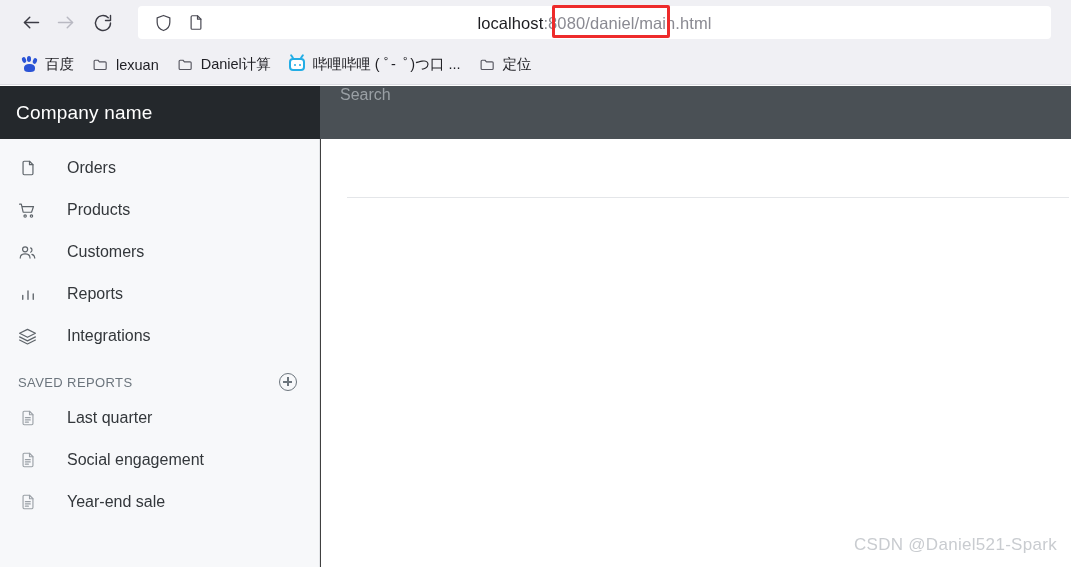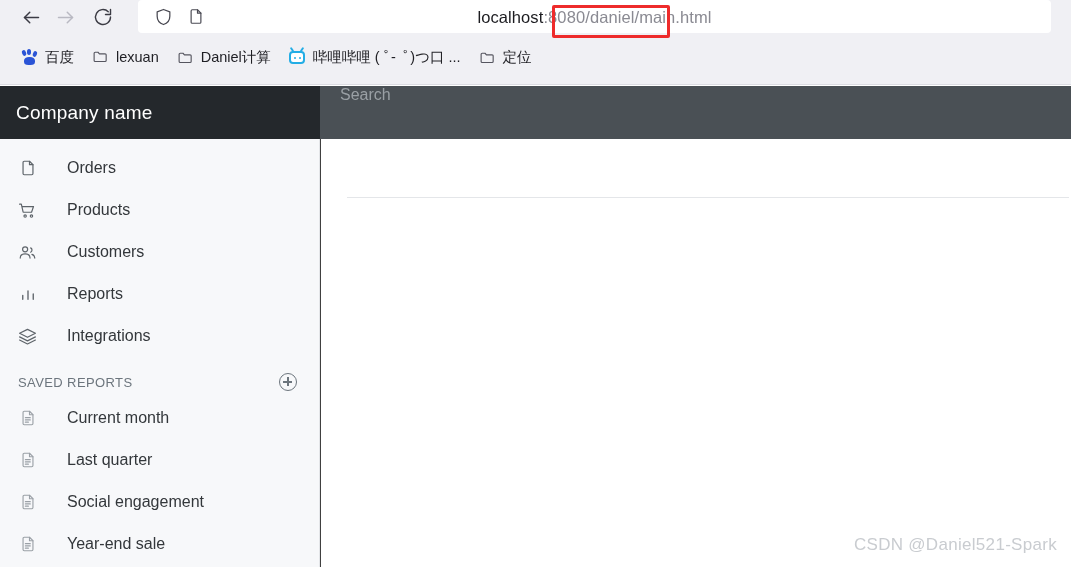--- a/index.html
+++ b/index.html
@@ -20,20 +20,21 @@
   }
 
   
   .browser-toolbar {
     position: absolute;
     top: 0; left: 0;
     width: 1071px;
     height: 45px;
     background: #f0f0f4;
     display: flex;
+    align-items: center;
     padding: 0 14px;
   }
 
   .nav-btn {
     width: 34px; height: 34px;
     display: flex;
     align-items: center;
     justify-content: center;
     border-radius: 4px;
     flex: none;
@@ -89,21 +90,21 @@
   }
 
   
   .bookmarks-bar {
     position: absolute;
     top: 45px; left: 0;
     width: 1071px;
     height: 40px;
     background: #f0f0f4;
     display: flex;
-    align-items: flex-start;
+    align-items: center;
     padding-left: 14px;
     border-bottom: 1px solid #dcdce2;
   }
 
   .bookmark {
     display: flex;
     align-items: center;
     gap: 7px;
     padding: 3px 7px;
     border-radius: 4px;
@@ -435,69 +436,57 @@
           </svg>
         </span>
         <span>Integrations</span>
       </div>
 
       <div class="section-head">
         <span>SAVED REPORTS</span>
         <span class="plus-btn"></span>
       </div>
 
+
       <div class="nav-item">
         <span class="ico">
           <svg width="18" height="18" viewBox="0 0 24 24" fill="none" stroke="#9aa0a6" stroke-width="1.5" stroke-linecap="round" stroke-linejoin="round">
             <path d="M14 3 H7 a1.6 1.6 0 0 0 -1.6 1.6 v14.8 A1.6 1.6 0 0 0 7 21 h10 a1.6 1.6 0 0 0 1.6-1.6 V7.6 Z"></path>
             <polyline points="14,3 14,7.6 18.6,7.6"></polyline>
             <line x1="8.5" y1="11.5" x2="15" y2="11.5"></line>
             <line x1="8.5" y1="14.5" x2="15" y2="14.5"></line>
             <line x1="8.5" y1="17.5" x2="12.5" y2="17.5"></line>
           </svg>
         </span>
-        <span>Current month</span>
+        <span>Last quarter</span>
       </div>
 
       <div class="nav-item">
         <span class="ico">
           <svg width="18" height="18" viewBox="0 0 24 24" fill="none" stroke="#9aa0a6" stroke-width="1.5" stroke-linecap="round" stroke-linejoin="round">
             <path d="M14 3 H7 a1.6 1.6 0 0 0 -1.6 1.6 v14.8 A1.6 1.6 0 0 0 7 21 h10 a1.6 1.6 0 0 0 1.6-1.6 V7.6 Z"></path>
             <polyline points="14,3 14,7.6 18.6,7.6"></polyline>
             <line x1="8.5" y1="11.5" x2="15" y2="11.5"></line>
             <line x1="8.5" y1="14.5" x2="15" y2="14.5"></line>
             <line x1="8.5" y1="17.5" x2="12.5" y2="17.5"></line>
           </svg>
         </span>
-        <span>Last quarter</span>
+        <span>Social engagement</span>
       </div>
 
       <div class="nav-item">
         <span class="ico">
           <svg width="18" height="18" viewBox="0 0 24 24" fill="none" stroke="#9aa0a6" stroke-width="1.5" stroke-linecap="round" stroke-linejoin="round">
             <path d="M14 3 H7 a1.6 1.6 0 0 0 -1.6 1.6 v14.8 A1.6 1.6 0 0 0 7 21 h10 a1.6 1.6 0 0 0 1.6-1.6 V7.6 Z"></path>
             <polyline points="14,3 14,7.6 18.6,7.6"></polyline>
             <line x1="8.5" y1="11.5" x2="15" y2="11.5"></line>
             <line x1="8.5" y1="14.5" x2="15" y2="14.5"></line>
             <line x1="8.5" y1="17.5" x2="12.5" y2="17.5"></line>
           </svg>
         </span>
-        <span>Social engagement</span>
-      </div>
-
-      <div class="nav-item">
-        <span class="ico">
-          <svg width="18" height="18" viewBox="0 0 24 24" fill="none" stroke="#9aa0a6" stroke-width="1.5" stroke-linecap="round" stroke-linejoin="round">
-            <path d="M14 3 H7 a1.6 1.6 0 0 0 -1.6 1.6 v14.8 A1.6 1.6 0 0 0 7 21 h10 a1.6 1.6 0 0 0 1.6-1.6 V7.6 Z"></path>
-            <polyline points="14,3 14,7.6 18.6,7.6"></polyline>
-            <line x1="8.5" y1="11.5" x2="15" y2="11.5"></line>
-            <line x1="8.5" y1="14.5" x2="15" y2="14.5"></line>
-            <line x1="8.5" y1="17.5" x2="12.5" y2="17.5"></line>
-          </svg>
-        </span>
         <span>Year-end sale</span>
       </div>
 
     </div>
 
     <div class="main">
       <div class="divider"></div>
     </div>
 
     <div class="watermark">CSDN @Daniel521-Spark</div>

